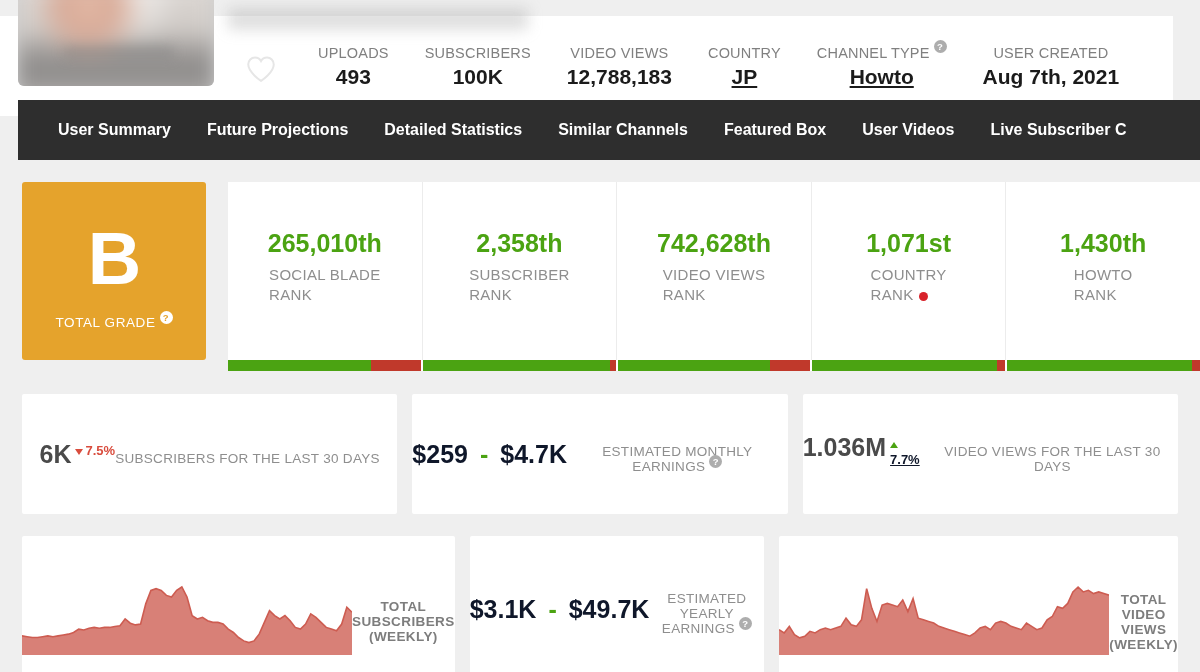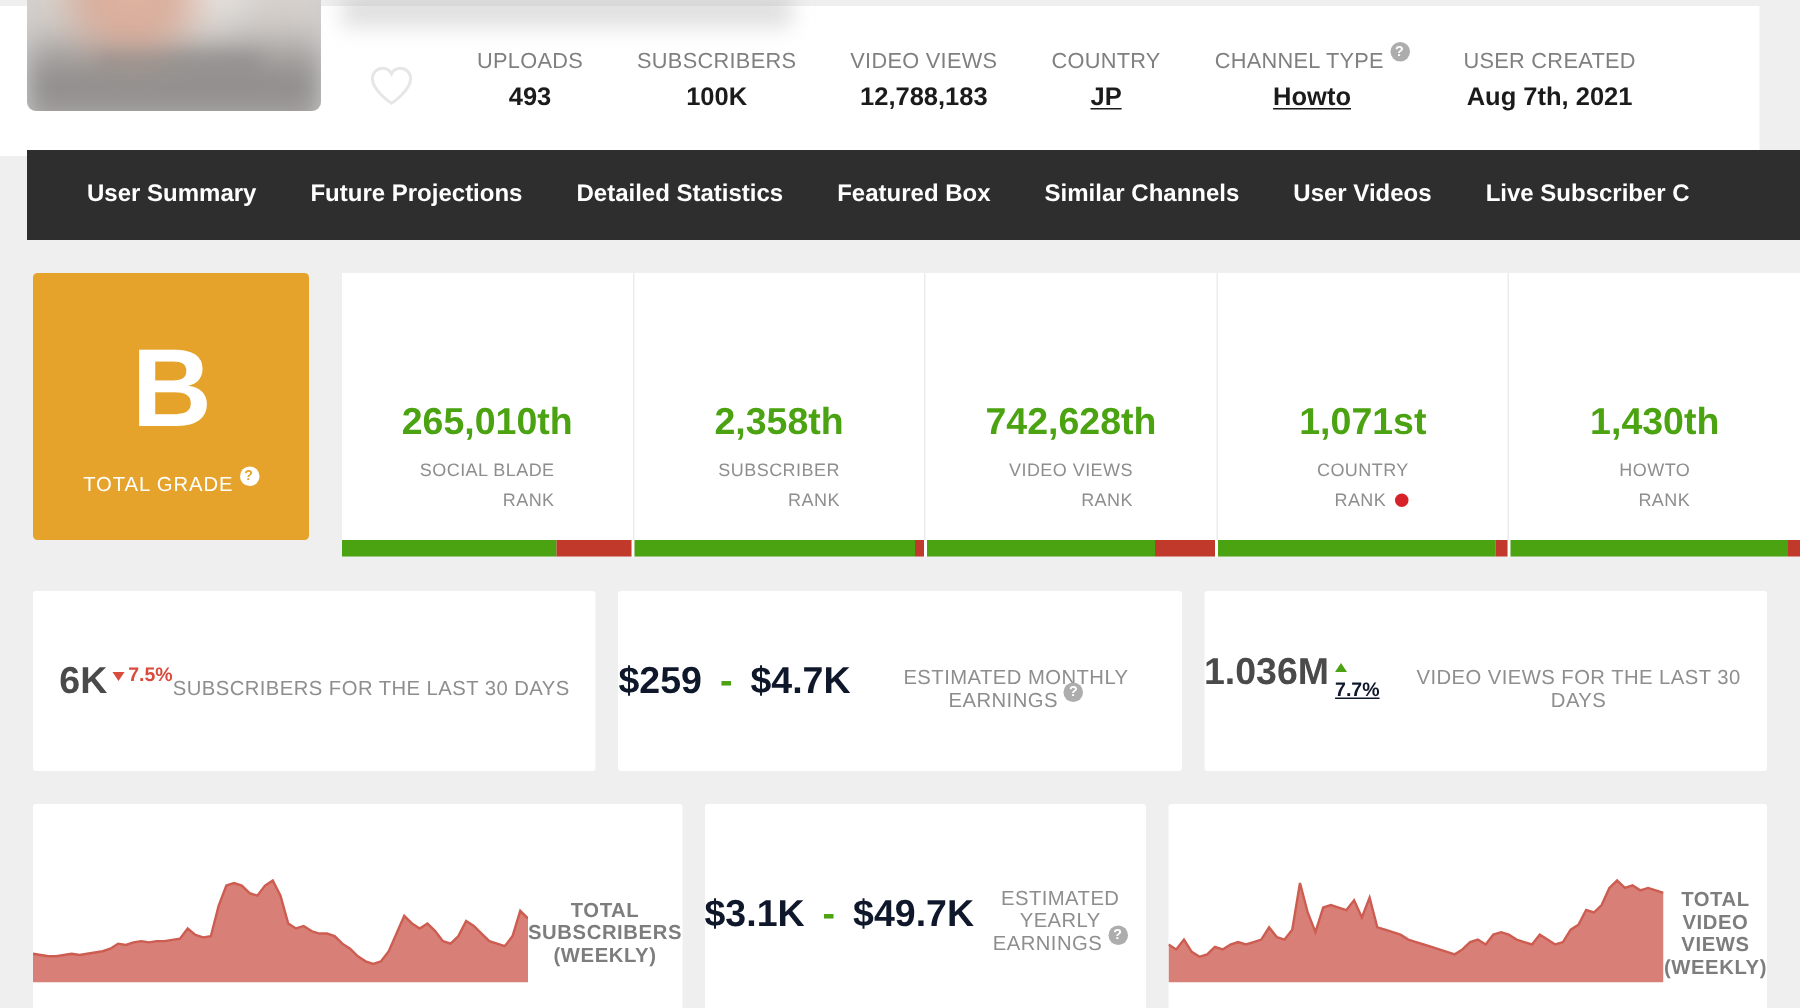--- a/index.html
+++ b/index.html
@@ -7,21 +7,21 @@
   html, body {
     width: 1200px; height: 672px;
     background: #f0f0f0;
     font-family: "Liberation Sans", sans-serif;
     overflow: hidden;
   }
   .page { position: relative; width: 1200px; height: 672px; background: #efefef; }
 
   
   .topbar {
-    position: absolute; left: 0; top: 4px; width: 1173px; height: 100px;
+    position: absolute; left: 0; top: 16px; width: 1173px; height: 100px;
     background: #ffffff;
   }
   .topbar-inner {
     position: relative; height: 100px; display: flex; align-items: flex-start;
   }
   .avatar-wrap {
     position: absolute; left: 18px; top: -22px;
     width: 196px; height: 92px; border-radius: 6px; overflow: hidden;
     background: #cfcfcf;
   }
@@ -51,21 +51,21 @@
   .stats-row {
     position: absolute; left: 300px; top: 28px; right: 0;
     display: flex; align-items: flex-start; gap: 0;
   }
   .stat-col { text-align: center; padding: 0 18px; }
   .stat-col .lbl {
     font-size: 14.5px; color: #808080; letter-spacing: .2px;
     white-space: nowrap; line-height: 18px;
   }
   .stat-col .val {
-    font-size: 17px; font-weight: bold; color: #1b1b1b;
+    font-size: 21px; font-weight: bold; color: #1b1b1b;
     margin-top: 5px; line-height: 20px; white-space: nowrap;
   }
   .stat-col .val a, .link-val {
     color: #1b1b1b; text-decoration: underline; text-underline-offset: 2px;
   }
   .qmark {
     display: inline-block; width: 13px; height: 13px; border-radius: 50%;
     background: #b5b5b5; color: #fff; font-size: 9.5px; font-weight: bold;
     line-height: 13px; text-align: center; vertical-align: top;
     margin-left: 4px; position: relative; top: -4px;
@@ -102,30 +102,30 @@
   }
   .grade-label .qmark { background: #fff; color: #e5a32c; }
 
   .rank-cards {
     position: absolute; left: 228px; top: 0; width: 972px; height: 178px;
     background: #ffffff; display: flex;
   }
   .rank-card {
     flex: 1 1 0; position: relative;
     display: flex; flex-direction: column; align-items: center;
-    padding-top: 84px;
+    padding-top: 46px;
     border-right: 1px solid #ececec;
   }
   .rank-card:last-child { border-right: none; }
   .rank-num {
     font-size: 25px; font-weight: bold; color: #4ba312; line-height: 30px;
   }
   .rank-lbl {
-    font-size: 12px; color: #8e8e8e; line-height: 20px; margin-top: 7px;
-    text-align: right; letter-spacing: .3px;
+    font-size: 15px; color: #8e8e8e; line-height: 20px; margin-top: 7px;
+    text-align: left; letter-spacing: .3px;
   }
   .jp-flag {
     display: inline-block; width: 9px; height: 9px; border-radius: 50%;
     background: #d8222a; margin-left: 6px; vertical-align: middle;
   }
   .bar-row {
     position: absolute; left: 228px; top: 178px; width: 972px; height: 11px;
     display: flex;
   }
   .bar-cell {
@@ -223,22 +223,22 @@
         </div>
 
       </div>
     </div>
   </div>
 
   <div class="navbar">
     <div class="nav-item">User Summary</div>
     <div class="nav-item">Future Projections</div>
     <div class="nav-item">Detailed Statistics</div>
+    <div class="nav-item">Similar Channels</div>
     <div class="nav-item">Featured Box</div>
-    <div class="nav-item">Similar Channels</div>
     <div class="nav-item">User Videos</div>
     <div class="nav-item">Live Subscriber C</div>
   </div>
 
   <div class="main">
 
     <div class="rank-row">
 
       <div class="grade-box" style="background: rgb(229, 163, 44);">
         <div class="grade-letter">B</div>

